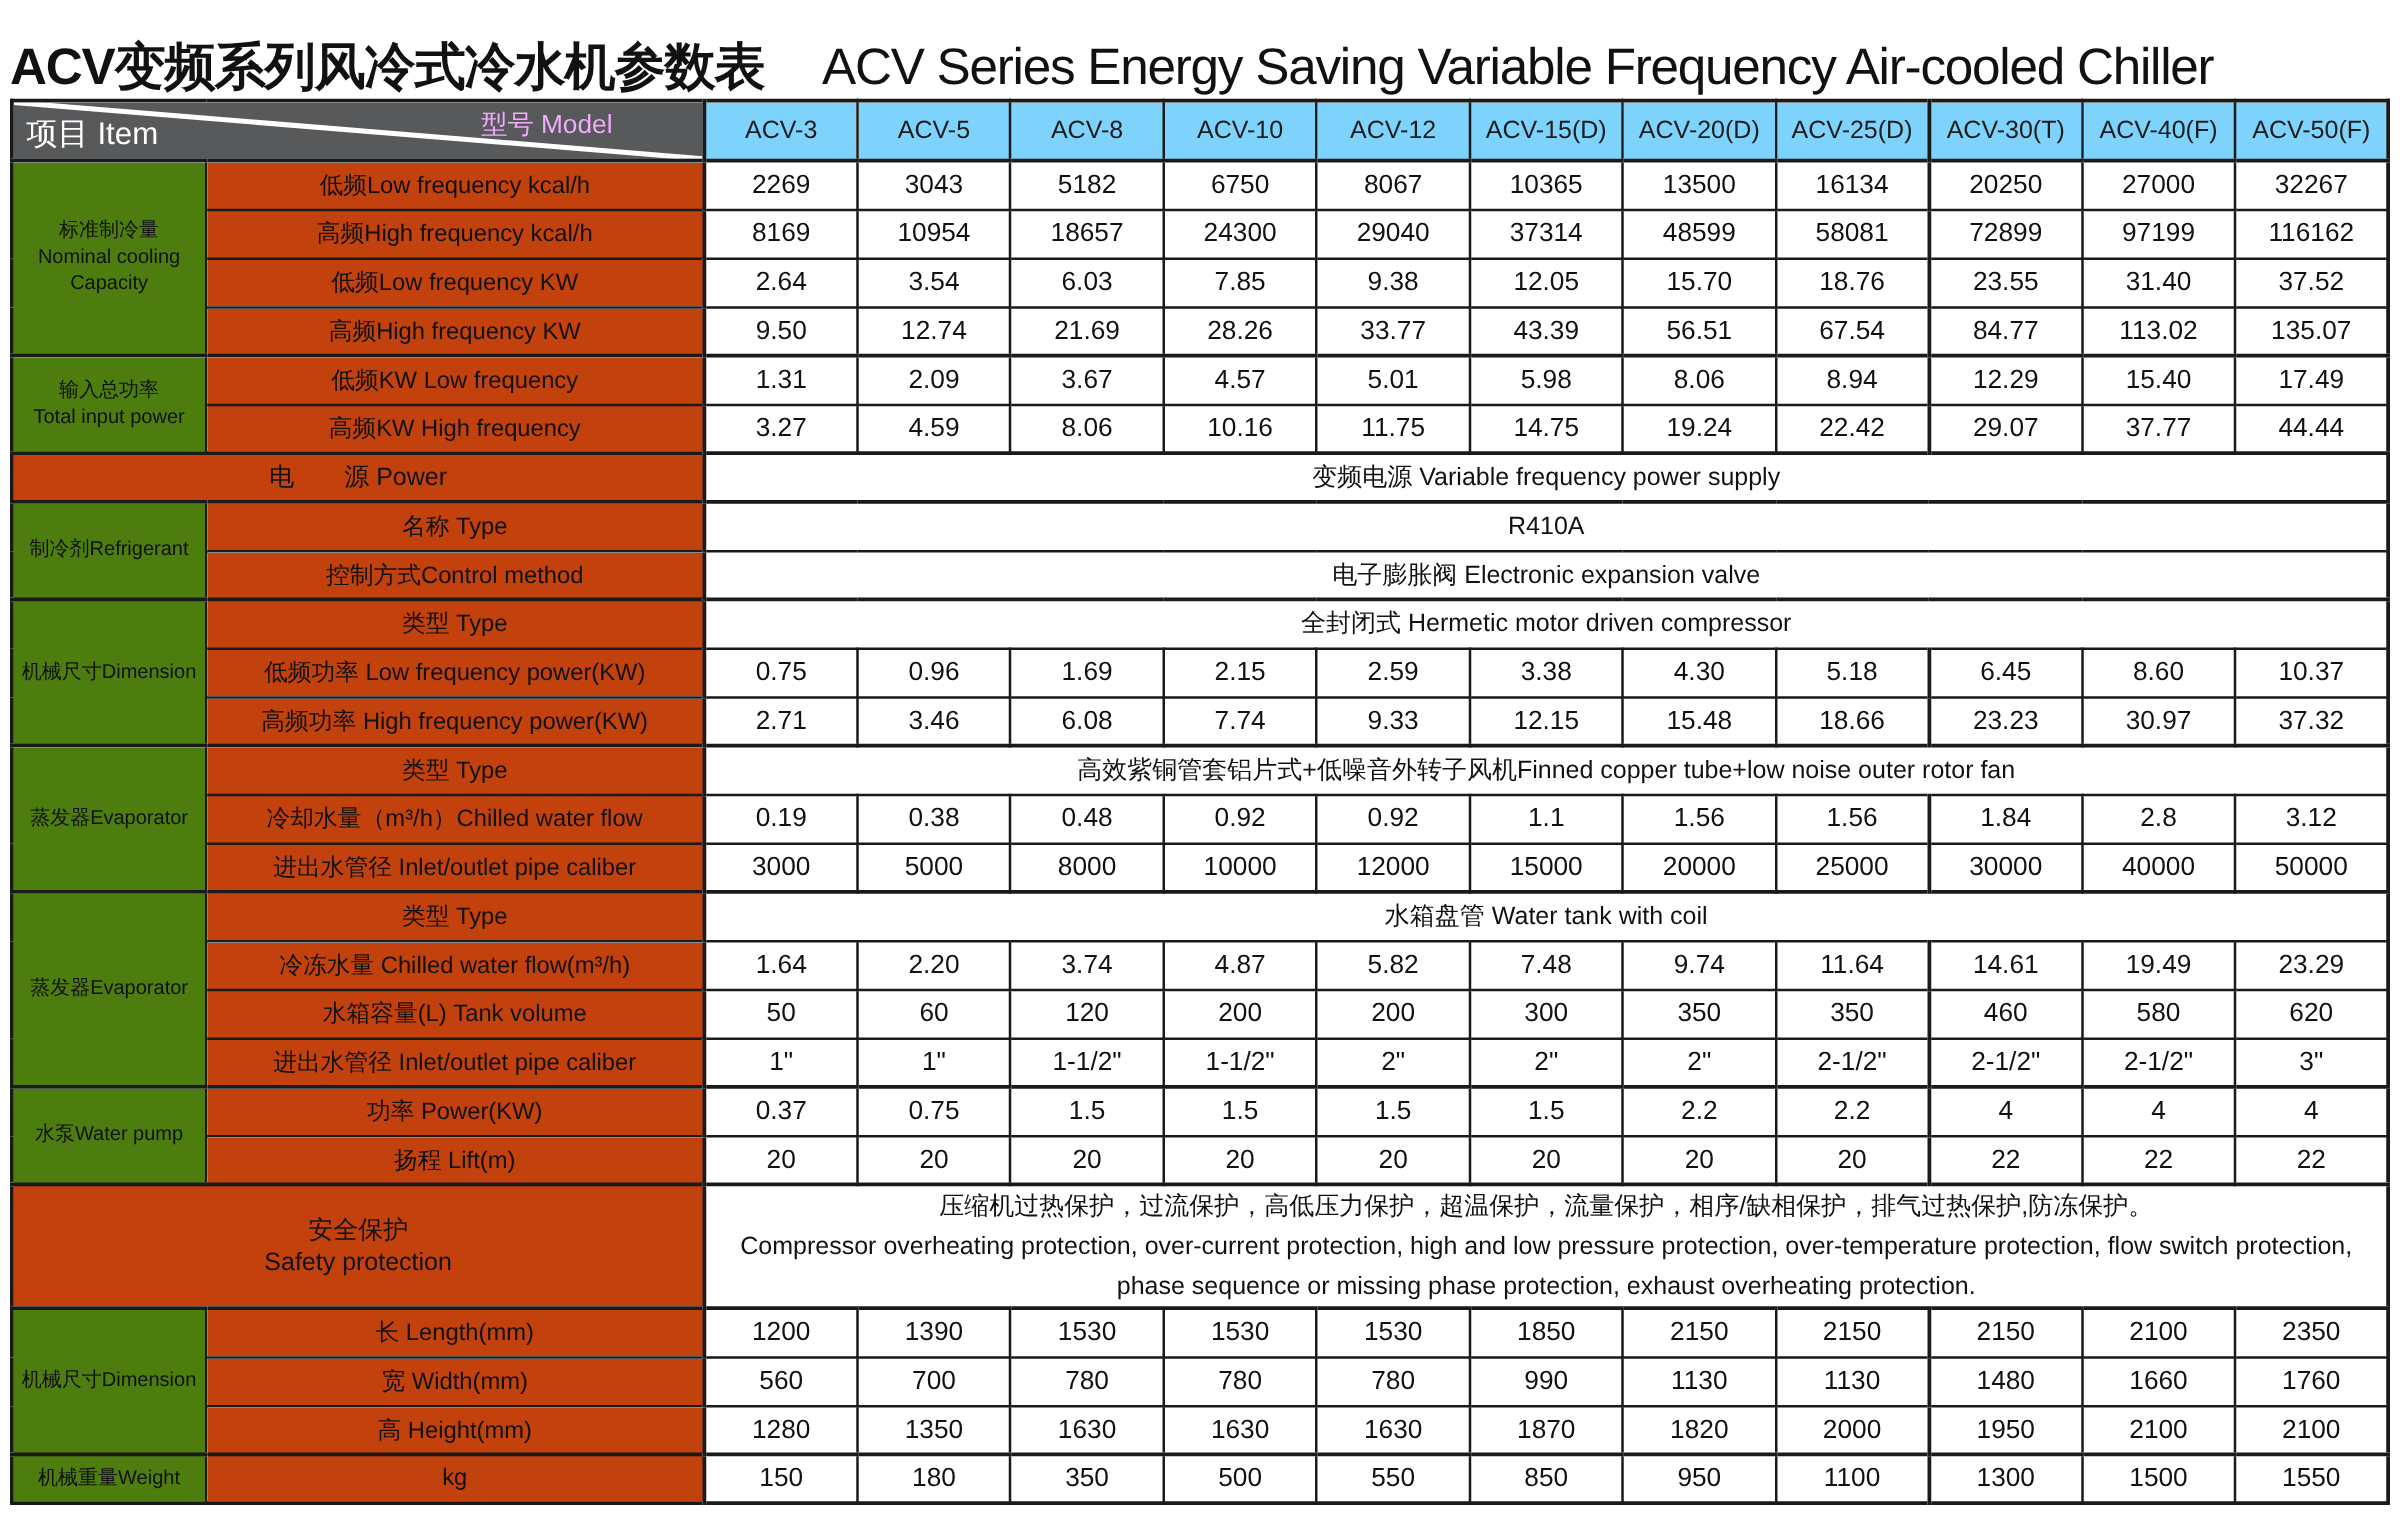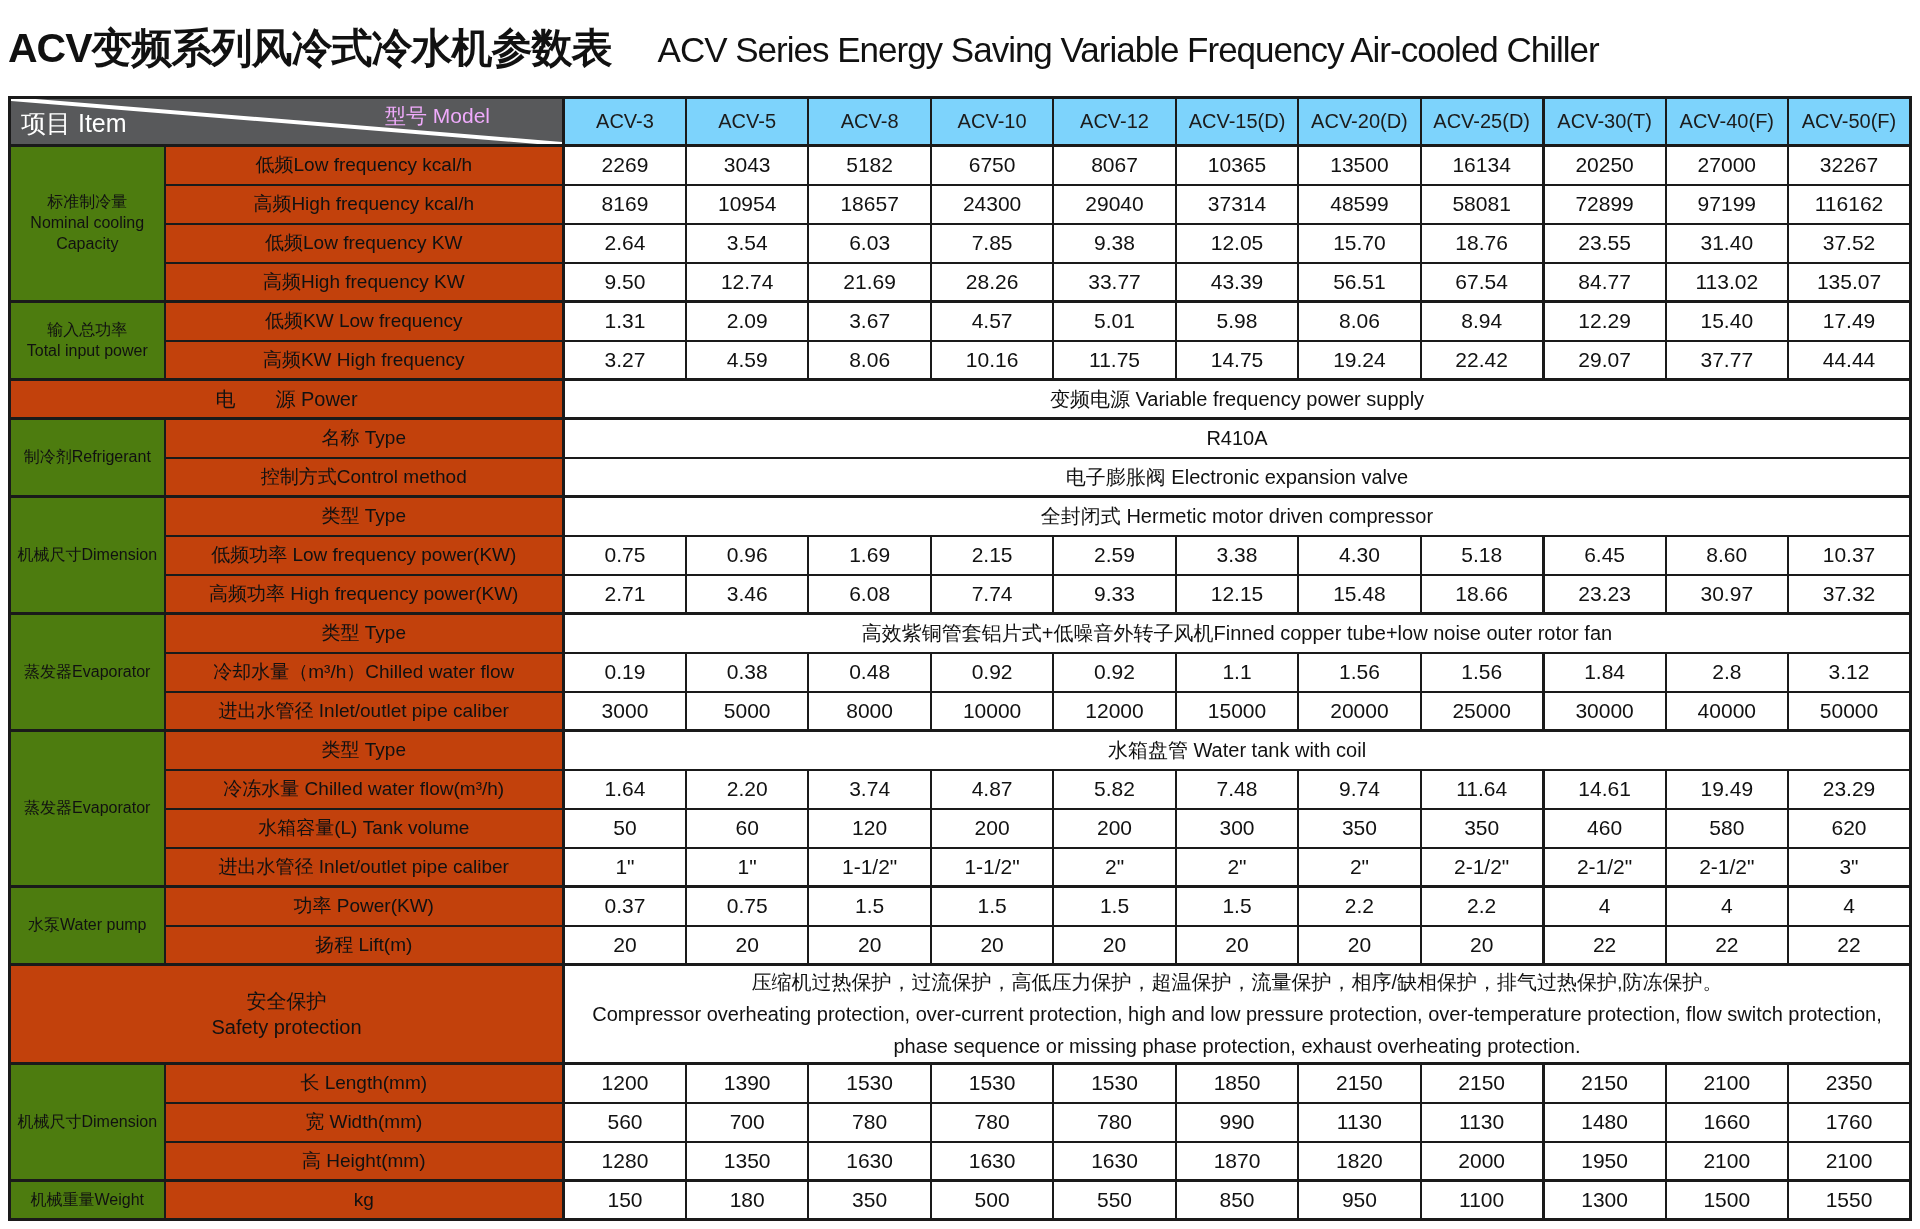--- a/index.html
+++ b/index.html
@@ -3,24 +3,24 @@
 <meta charset="utf-8">
 <style>
   html,body{margin:0;padding:0;background:#ffffff;}
   body{
     width:1920px;height:1229px;overflow:hidden;
     font-family:"Liberation Sans","DejaVu Sans",sans-serif;
     color:#111;
   }
   .page-title{
     display:flex;align-items:baseline;
-    padding:10px 0 0 8px;height:96px;box-sizing:border-box;white-space:nowrap;
+    padding:10px 0 0 8px;height:79px;box-sizing:border-box;white-space:nowrap;
   }
   .title-cn{font-size:41px;font-weight:bold;letter-spacing:-1px;}
-  .title-en{font-size:35px;font-weight:normal;margin-left:46px;letter-spacing:-1px;margin-top:20px;}
+  .title-en{font-size:41px;font-weight:normal;margin-left:46px;letter-spacing:-1px;margin-top:20px;}
 
   table.spec{
     border-collapse:collapse;table-layout:fixed;
     width:1904px;margin-left:8px;
     border:3px solid #1a1a1a;
   }
   td{
     border:2px solid #1a1a1a;
     text-align:center;vertical-align:middle;
     padding:0 2px;overflow:hidden;box-sizing:border-box;

